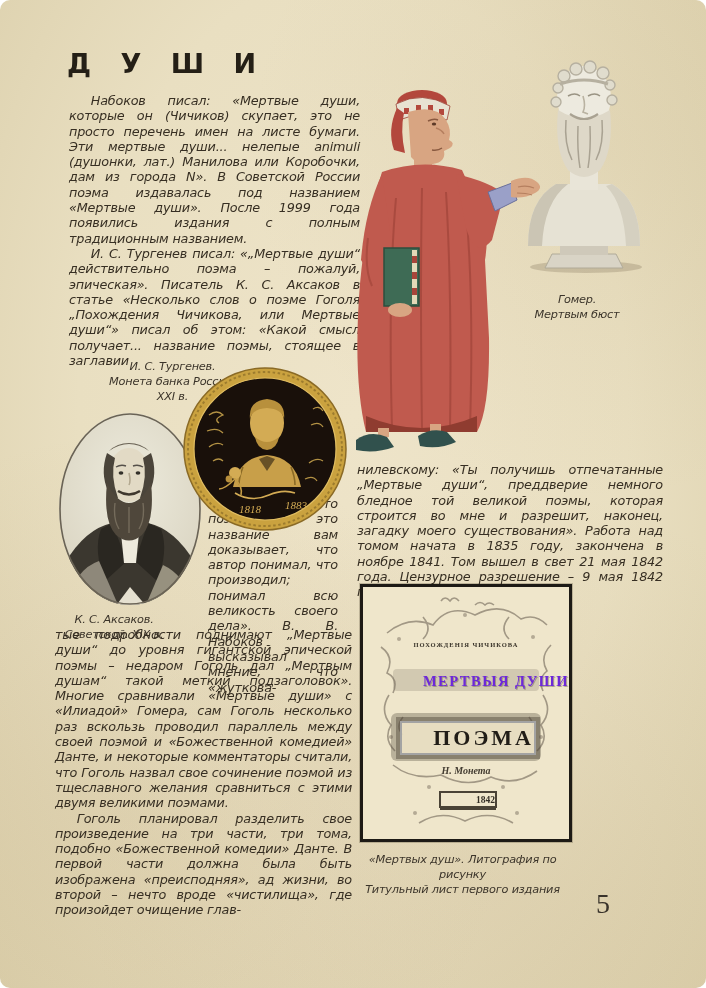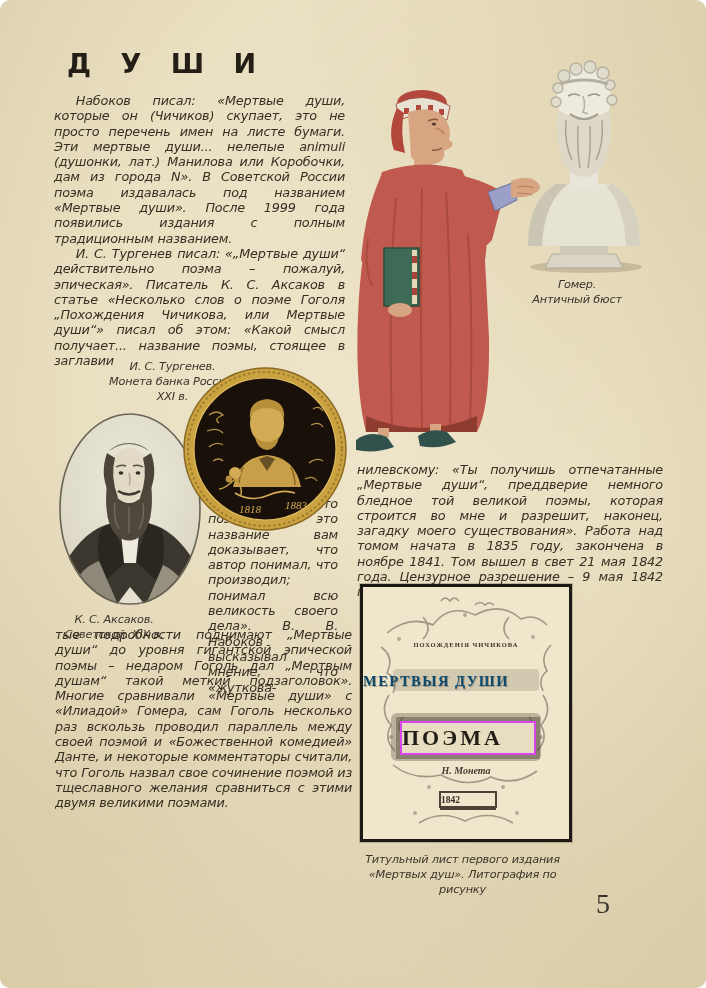--- a/index.html
+++ b/index.html
@@ -33,49 +33,49 @@
   }
   .book{
     box-sizing:border-box;background:#efe6cb;border:3px solid #1d1a15;
     box-shadow:0 0 0 1px rgba(60,50,30,.25);
   }
   .book .bp-small{
     position:absolute;left:0;width:100%;top:54px;text-align:center;
     font:700 6.5px "Liberation Serif", serif;letter-spacing:1px;color:#3a342a;
   }
   .book .bp-title{
-    position:absolute;left:0;width:100%;top:86px;text-align:left;
-    font:700 14.5px "Liberation Serif", serif;letter-spacing:1.5px;color:#0c4a6e;
+    position:absolute;left:0;width:100%;top:86px;text-align:right;
+    font:700 14.5px "Liberation Serif", serif;letter-spacing:1.5px;color:#6d28d9;
     text-shadow:1px 1px 0 rgba(110,100,80,.5);
   }
   .book .bp-poema{
-    position:absolute;left:37px;width:132px;top:134px;text-align:left;
+    position:absolute;left:37px;width:132px;top:134px;text-align:right;
     font:700 22px "Liberation Serif", serif;letter-spacing:3px;color:#211d17;
-    background:rgba(236,226,197,.9);border:2px solid #d946ef;
+    background:rgba(236,226,197,.9);border:2px solid #a3a3a3;
     box-shadow:0 0 0 4px rgba(80,71,58,.45);padding:2px 0;
   }
   .book .bp-author{
     position:absolute;left:0;width:100%;top:178px;text-align:center;
     font:italic 700 10px "Liberation Serif", serif;color:#433c31;
   }
   .book .bp-year{
-    position:absolute;left:76px;top:204px;width:54px;text-align:left;
+    position:absolute;left:76px;top:204px;width:54px;text-align:right;
     font:700 9.5px "Liberation Serif", serif;color:#332e25;
     background:#efe6cb;border:2px solid #4a4336;padding:2px 0 1px;
     box-shadow:0 3px 0 -1px #4a4336;
   }
 </style>
 </head>
 <body>
 
 <div class="page">
 
   <div class="abs page-title" style="left:67px;top:48px;">Д У Ш И</div>
 
-  <div class="abs txt" style="left:54px;top:93px;width:291px;">
+  <div class="abs txt" style="left:69px;top:93px;width:291px;">
     <p class="ind">Набоков писал: «Мертвые души, которые он (Чичиков) скупает, это не просто перечень имен на листе бумаги. Эти мертвые души... нелепые animuli (душонки, лат.) Манилова или Коробочки, дам из города N». В Советской России поэма издавалась под названием «Мертвые души». После 1999 года появились издания с полным традиционным названием.</p>
     <p class="ind">И. С. Тургенев писал: «„Мертвые души“ действительно поэма – пожалуй, эпическая». Писатель К. С. Аксаков в статье «Несколько слов о поэме Гоголя „Похождения Чичикова, или Мертвые души“» писал об этом: «Какой смысл получает... название поэмы, стоящее в заглавии</p>
   </div>
 
   <div class="abs cap" style="left:80px;top:359px;width:185px;">
     <div>И. С. Тургенев.</div>
     <div>Монета банка России.</div>
     <div>XXI в.</div>
   </div>
 
@@ -148,20 +148,21 @@
     <div>К. С. Аксаков.</div>
     <div>Советской. XIX в.</div>
   </div>
 
   <div class="abs txt" style="left:208px;top:496px;width:130px;">
     <p>книги! Да, это поэма, и это название вам доказывает, что автор понимал, что производил; понимал всю великость своего дела». В. В. Набоков высказывал мнение, что «жуткова-</p>
   </div>
 
   <div class="abs txt" style="left:55px;top:627px;width:297px;">
     <p>тые подробности поднимают „Мертвые души“ до уровня гигантской эпической поэмы – недаром Гоголь дал „Мертвым душам“ такой меткий подзаголовок». Многие сравнивали «Мертвые души» с «Илиадой» Гомера, сам Гоголь несколько раз вскользь проводил параллель между своей поэмой и «Божественной комедией» Данте, и некоторые комментаторы считали, что Гоголь назвал свое сочинение поэмой из тщеславного желания сравниться с этими двумя великими поэмами.</p>
+    <p class="ind">Гоголь планировал разделить свое произведение на три части, три тома, подобно «Божественной комедии» Данте. В первой части должна была быть изображена «преисподняя», ад жизни, во второй – нечто вроде «чистилища», где произойдет очищение глав-</p>
   </div>
 
   <svg class="abs" style="left:508px;top:50px;z-index:2;" width="152" height="224" viewBox="0 0 152 224">
     <ellipse cx="78" cy="217" rx="56" ry="6" fill="rgba(110,95,70,0.25)"></ellipse>
     <path d="M44,204 L108,204 L115,218 L37,218 Z" fill="#d9d4c6" stroke="#b0aa98" stroke-width="1"></path>
     <rect x="52" y="194" width="48" height="11" fill="#cfc9ba"></rect>
     <path d="M20,196 Q20,150 48,134 L104,134 Q132,150 132,196 Z" fill="#e6e2d4"></path>
     <path d="M20,196 Q20,150 48,134 L60,134 Q36,152 34,196 Z" fill="#cbc5b4"></path>
     <path d="M104,134 Q132,150 132,196 L118,196 Q116,154 98,136 Z" fill="#d5d0c0"></path>
     <rect x="62" y="120" width="28" height="20" fill="#e9e5d8"></rect>
@@ -226,23 +227,23 @@
     <ellipse cx="62" cy="222" rx="12" ry="7" fill="#d8a582"></ellipse>
 
     <path d="M28,328 Q84,352 139,328 L139,344 L28,344 Z" fill="#8f3c30"></path>
 
     <rect x="40" y="340" width="11" height="9" fill="#d8a582"></rect>
     <rect x="92" y="336" width="11" height="9" fill="#d8a582"></rect>
     <path d="M18,352 q14,-10 31,-3 l7,10 q-19,7 -38,3 Z" fill="#31514d"></path>
     <path d="M80,348 q14,-9 29,-4 l9,10 q-17,8 -36,4 Z" fill="#31514d"></path>
   </svg>
 
-  <div class="abs cap" style="left:503px;top:277px;width:148px;">
+  <div class="abs cap" style="left:503px;top:292px;width:148px;">
     <div>Гомер.</div>
-    <div>Античный бюст</div>
+    <div>Мертвым бюст</div>
   </div>
 
   <div class="abs cap" style="left:362px;top:312px;width:142px;">
     <div>Данте Алигьери.</div>
     <div>Фреска. XV в.</div>
   </div>
 
 
   <div class="abs txt" style="left:357px;top:462px;width:306px;">
     <p>нилевскому: «Ты получишь отпечатанные „Мертвые души“, преддверие немного бледное той великой поэмы, которая строится во мне и разрешит, наконец, загадку моего существования». Работа над томом начата в 1835 году, закончена в ноябре 1841. Том вышел в свет 21 мая 1842 года. Цензурное разрешение – 9 мая 1842 года.</p>
@@ -275,19 +276,19 @@
       <rect x="28" y="126" width="150" height="48" fill="#574e40" opacity="0.35" rx="6"></rect>
     </svg>
     <div class="bp-small">ПОХОЖДЕНІЯ ЧИЧИКОВА</div>
     <div class="bp-title">МЕРТВЫЯ ДУШИ</div>
     <div class="bp-poema">ПОЭМА</div>
     <div class="bp-author">Н. Монета</div>
     <div class="bp-year">1842</div>
   </div>
 
   <div class="abs cap" style="left:350px;top:852px;width:225px;">
+    <div>«Мертвых душ». Литография по рисунку</div>
     <div>Титульный лист первого издания</div>
-    <div>«Мертвых душ». Литография по рисунку</div>
   </div>
 
   <div class="abs pagenum" style="left:596px;top:888px;">5</div>
 
 </div>
 
 </body></html>

